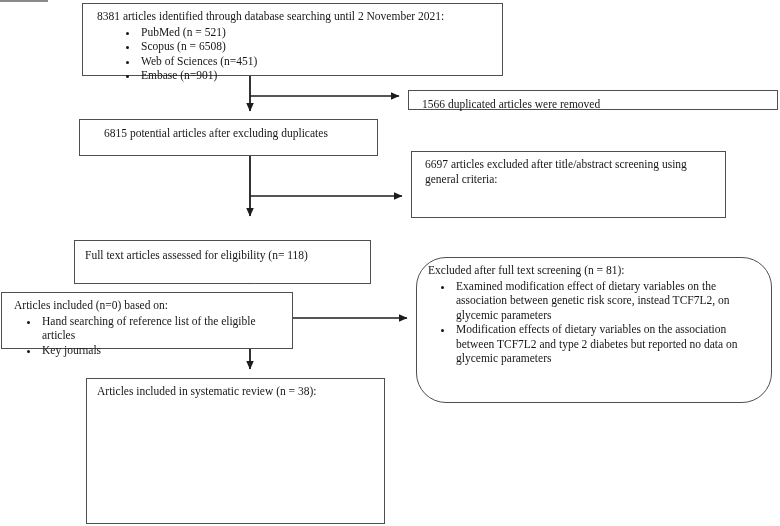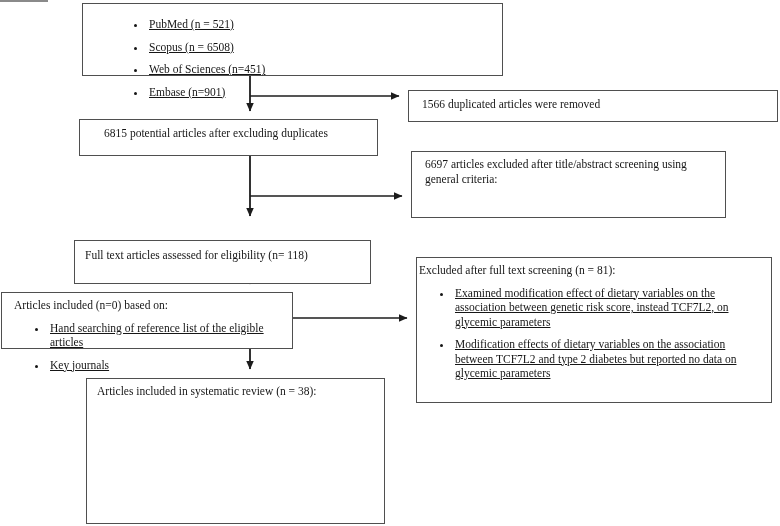--- a/index.html
+++ b/index.html
@@ -28,36 +28,35 @@
   .box .title {
     white-space: normal;
   }
   ul.bullets {
     margin: 1px 0 0 0;
     padding-left: 30px;
     list-style-type: disc;
   }
   ul.bullets li {
     padding-left: 2px;
-    margin: 8px;
-    text-decoration: underline;
+    margin: 0;
   }
   ul.bullets ul {
     margin: 0;
     padding-left: 30px;
     list-style-type: disc;
   }
   .box--identified { padding-left: 14px; }
   .box--identified ul.bullets { padding-left: 42px; }
   .box--duplicates { padding-top: 6px; padding-left: 13px; }
   .box--after-duplicates { padding-top: 6px; padding-left: 10px; }
   .box--title-abstract { padding-left: 13px; }
   .box--full-text { padding-top: 7px; padding-left: 10px; }
   .box--included-manual ul.bullets { padding-left: 26px; }
-  .box--ft-excluded { padding-left: 2px; }
+  .box--ft-excluded { padding-left: 11px; border-radius: 30px; }
   .box--ft-excluded ul.bullets { padding-left: 26px; }
   .box--final { padding-left: 10px; }
   .box--final ul.bullets { padding-left: 31px; }
   .box--final ul.bullets ul { padding-left: 31px; }
   #connectors {
     position: absolute;
     left: 0;
     top: 0;
     width: 780px;
     height: 526px;
@@ -88,29 +87,30 @@
     <line x1="250" y1="76" x2="250" y2="111" stroke="#1c1c1c" stroke-width="1.8" marker-end="url(#arrowhead)"></line>
     <line x1="250" y1="96" x2="399" y2="96" stroke="#1c1c1c" stroke-width="1.6" marker-end="url(#arrowhead)"></line>
     <line x1="250" y1="156" x2="250" y2="216" stroke="#1c1c1c" stroke-width="1.8" marker-end="url(#arrowhead)"></line>
     <line x1="250" y1="196" x2="402" y2="196" stroke="#1c1c1c" stroke-width="1.6" marker-end="url(#arrowhead)"></line>
     <line x1="250" y1="268" x2="250" y2="284" stroke="#1c1c1c" stroke-width="1.8" marker-end="url(#arrowhead)"></line>
     <line x1="293" y1="318" x2="407" y2="318" stroke="#1c1c1c" stroke-width="1.6" marker-end="url(#arrowhead)"></line>
     <line x1="250" y1="349" x2="250" y2="369" stroke="#1c1c1c" stroke-width="1.8" marker-end="url(#arrowhead)"></line>
   </svg>
 
   <div class="box box--identified" style="left:82px; top:3px; width:421px; height:73px;">
+    <div class="title">8381 articles identified through database searching until 2 November 2021:</div>
     <ul class="bullets">
         <li>PubMed (n = 521)</li>
         <li>Scopus (n = 6508)</li>
         <li>Web of Sciences (n=451)</li>
         <li>Embase (n=901)</li>
       </ul>
   </div>
 
-  <div class="box box--duplicates" style="left:408px; top:90px; width:370px; height:32px;">
+  <div class="box box--duplicates" style="left:408px; top:90px; width:370px; height:20px;">
     <div class="title">1566 duplicated articles were removed</div>
   </div>
 
   <div class="box box--after-duplicates" style="left:79px; top:119px; width:299px; height:37px;padding-left:24px;">
     <div class="title">6815 potential articles after excluding duplicates</div>
   </div>
 
   <div class="box box--title-abstract" style="left:411px; top:151px; width:315px; height:67px;">
     <div class="title">6697 articles excluded after title/abstract screening using general criteria:</div>
   </div>

